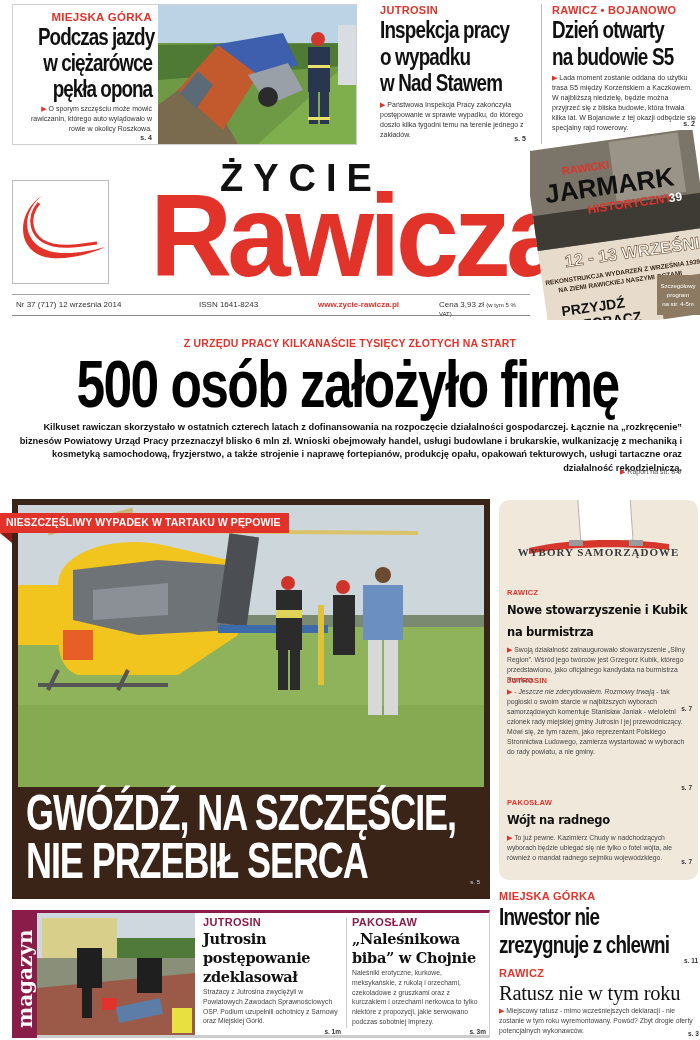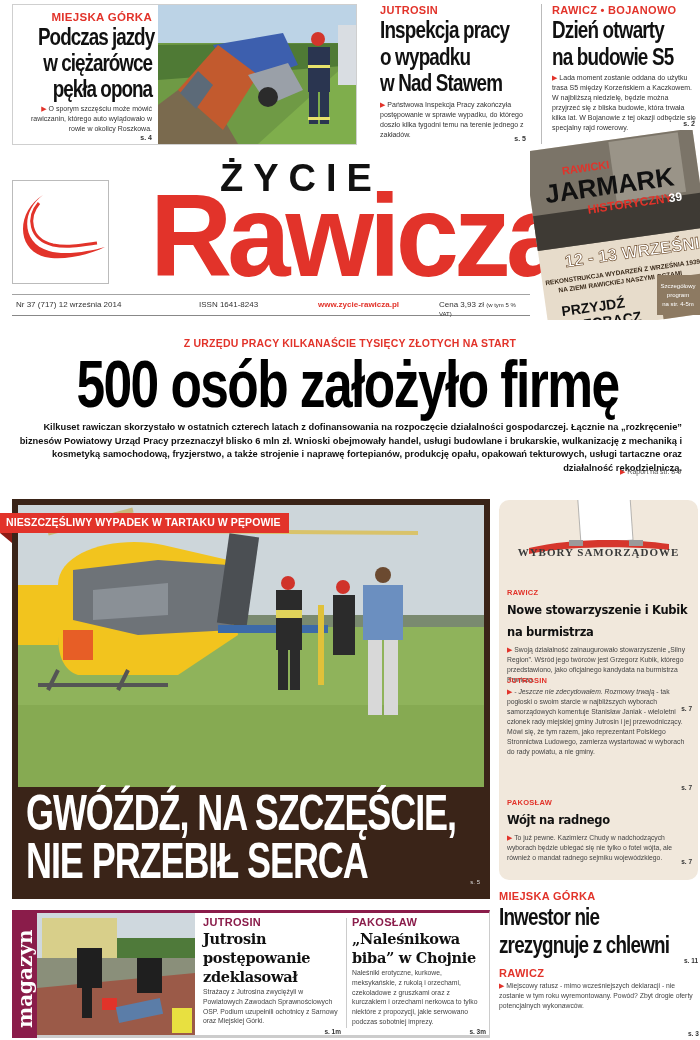--- a/index.html
+++ b/index.html
@@ -268,20 +268,21 @@
 
 <div id="br1" class="abs">
   <div class="kicker">MIEJSKA GÓRKA</div>
   <div class="head">Inwestor nie</div>
   <div class="head">zrezygnuje z chlewni</div>
 </div>
 <div id="br1-pg" class="abs">s. 11</div>
 
 <div id="br2" class="abs">
   <div class="kicker">RAWICZ</div>
+  <div class="head">Ratusz nie w tym roku</div>
   <div class="small"><span class="tri">▶</span> <span>Miejscowy ratusz - mimo wcześniejszych deklaracji - nie zostanie w tym roku wyremontowany. Powód? Zbyt drogie oferty potencjalnych wykonawców.</span></div>
 </div>
 <div id="br2-pg" class="abs">s. 3</div>
 
 <div id="mag-frame" class="abs"></div>
 <div id="mag-tab" class="abs">
     <span>magazyn</span>
   </div>
 <div id="photo-rescue" class="abs">
   <svg width="158" height="122" viewBox="0 0 158 122">

